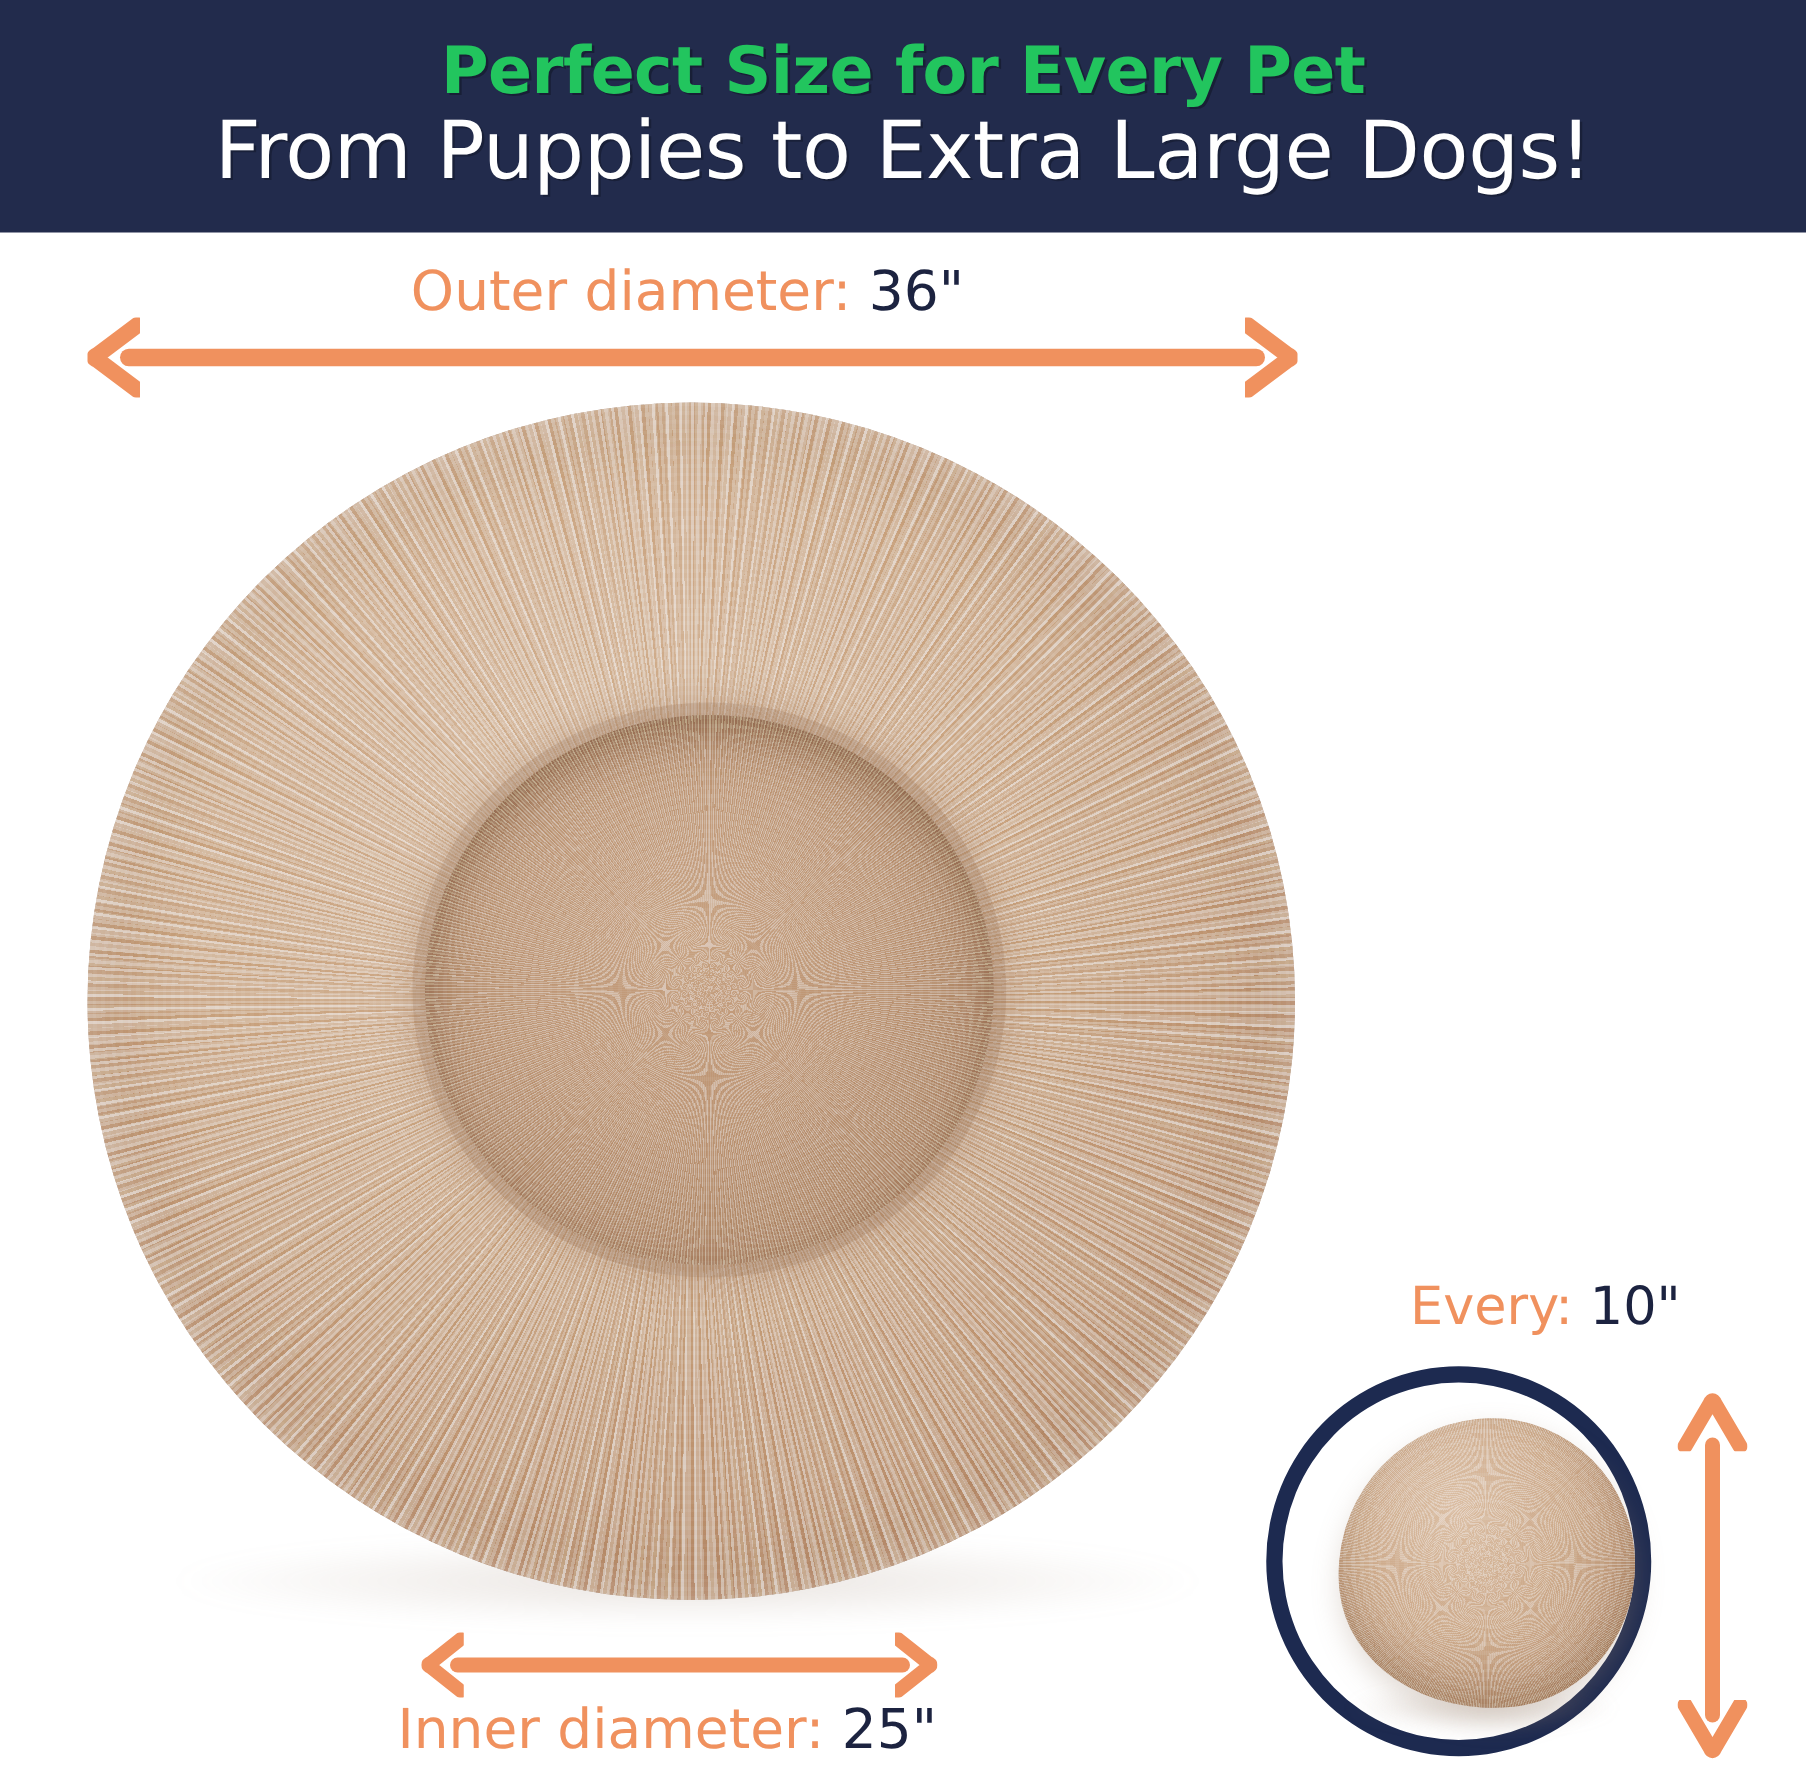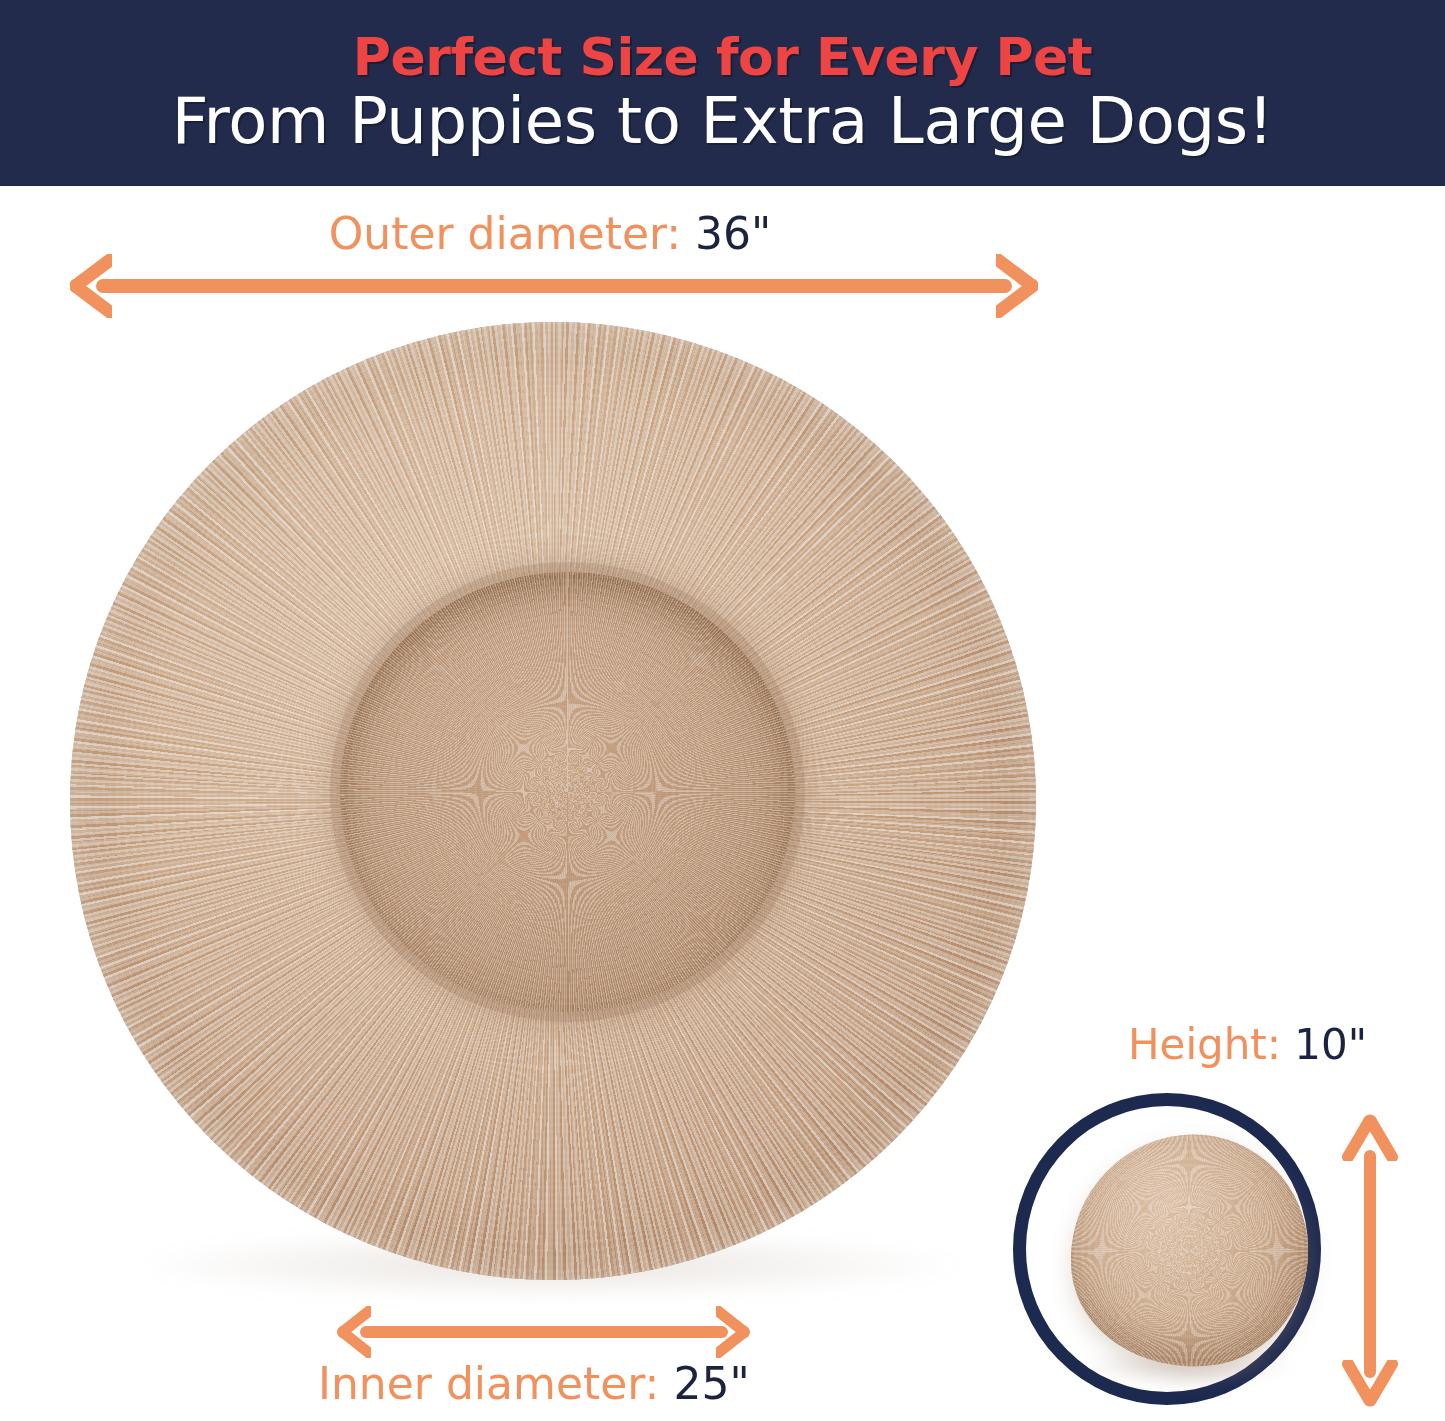--- a/index.html
+++ b/index.html
@@ -3,21 +3,21 @@
 <meta charset="utf-8">
 <style>
   html,body{margin:0;padding:0;background:#ffffff;}
   body{width:1445px;height:1421px;position:relative;overflow:hidden;
        font-family:"DejaVu Sans","Liberation Sans",sans-serif;}
 
   
   #header-band{position:absolute;left:0;top:0;width:1445px;height:186px;
     background:#222b4c;display:flex;flex-direction:column;
     align-items:center;justify-content:center;}
-  #header-title{font-size:52px;font-weight:bold;color:#ef4444;
+  #header-title{font-size:52px;font-weight:bold;color:#22c55e;
     letter-spacing:-0.5px;line-height:1.04;white-space:nowrap;
     text-shadow:2px 2px 0 rgba(0,0,0,.28);}
   #header-subtitle{font-size:64px;font-weight:normal;color:#ffffff;
     letter-spacing:-0.3px;line-height:1.06;white-space:nowrap;margin-top:4px;
     text-shadow:2px 2px 0 rgba(0,0,0,.25);}
 
   
   .measure-label{position:absolute;white-space:nowrap;line-height:1;}
   .measure-label .lbl{color:#f0915e;font-weight:normal;}
   .measure-label .val{color:#1c2340;font-weight:normal;}
@@ -163,21 +163,21 @@
 <svg id="inner-arrow-head-right" viewBox="0 0 34 52">
   <path d="M2 5 L26 24 Q31 26 26 28 L2 47" fill="none" stroke="#f0915e" stroke-width="11" stroke-linecap="round" stroke-linejoin="round"></path>
 </svg>
 
 <div class="measure-label" id="inner-label">
   <span class="lbl">Inner diameter: </span>
   <span class="val">25"</span>
 </div>
 
 <div class="measure-label" id="height-label">
-  <span class="lbl">Height: </span>
+  <span class="lbl">Every: </span>
   <span class="val">10"</span>
 </div>
 
 <div id="inset-circle"></div>
 <div id="inset-shadow"></div>
 <div id="inset-bed">
   <div class="fur-tex t1"></div>
   <div class="fur-tex t3"></div>
 </div>
 

